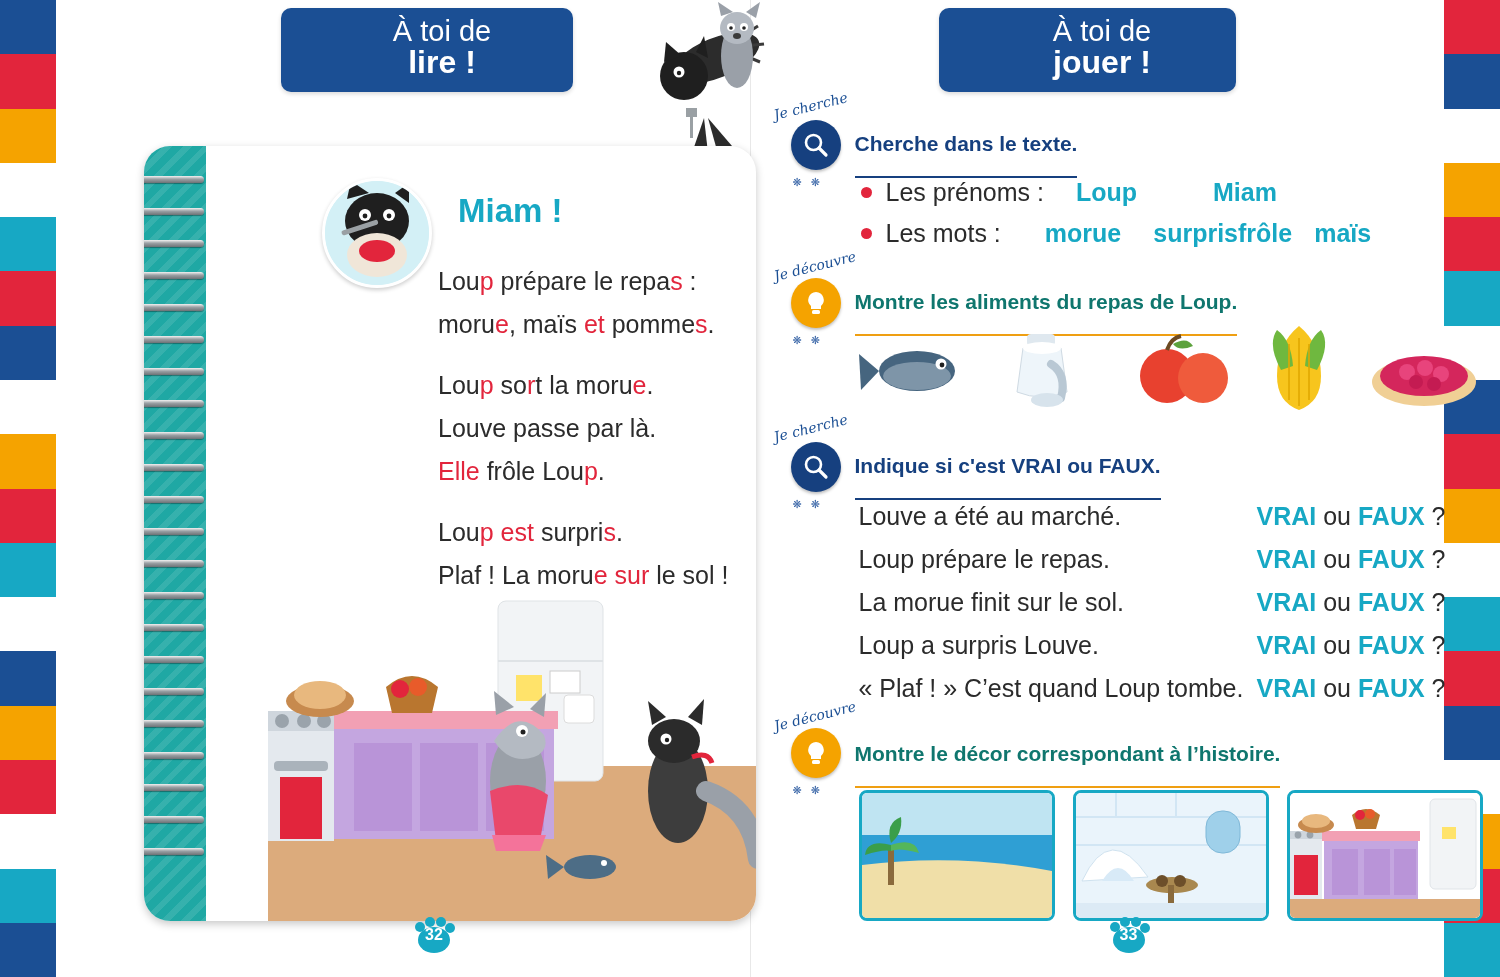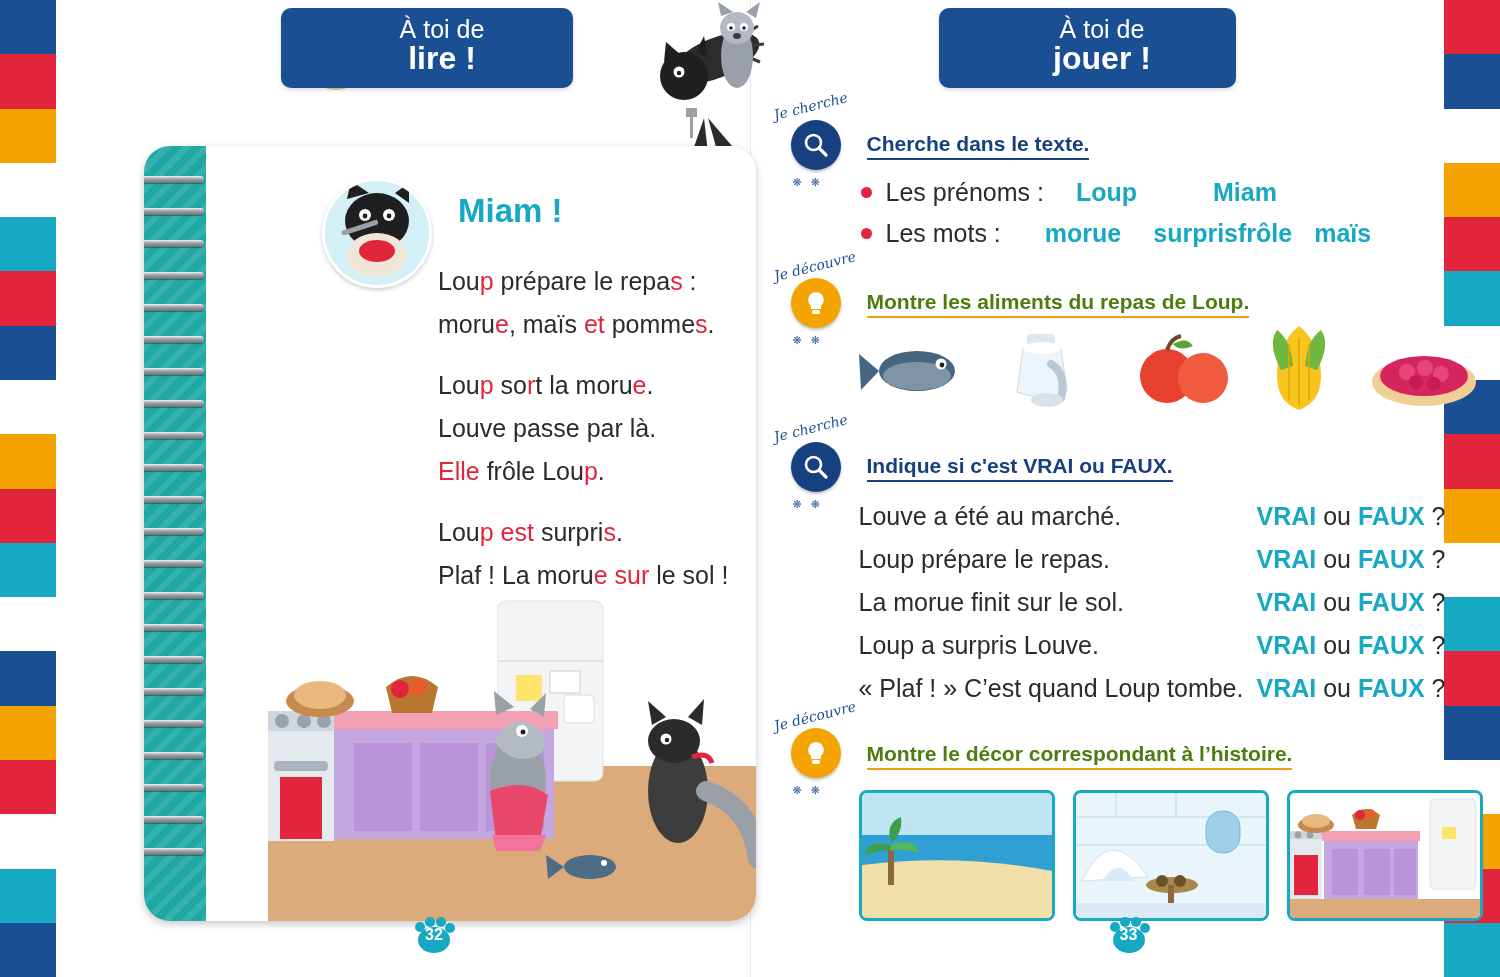--- a/index.html
+++ b/index.html
@@ -21,21 +21,21 @@
   .spread{position:absolute;left:56px;right:56px;top:0;bottom:0;background:#ffffff;display:flex;}
   .page{position:relative;flex:1 1 50%;}
   .page.left{border-right:1px solid #e8e8e8;}
 
   
   .banner{
     position:absolute;background:#1b4f94;color:#ffffff;border-radius:10px;
     padding:8px 26px 12px 56px;line-height:1.05;text-align:center;
     box-shadow:0 2px 4px rgba(0,0,0,.15);
   }
-  .banner .l1{font-size:25px;font-weight:400;}
+  .banner .l1{font-size:29px;font-weight:400;}
   .banner .l2{font-size:32px;font-weight:bold;}
   .banner-left{left:225px;top:8px;width:210px;}
   .banner-right{left:940px;top:8px;width:215px;}
 
   
   .mascot{position:absolute;}
   .hamster{
     left:235px;top:18px;width:80px;height:75px;
   }
   .wolf-standing{left:955px;top:2px;width:62px;height:88px;}
@@ -85,25 +85,24 @@
   .badge{
     position:absolute;width:50px;height:50px;border-radius:50%;
     display:flex;align-items:center;justify-content:center;
     box-shadow:0 2px 3px rgba(0,0,0,.25);
   }
   .badge.blue{background:#16407f;}
   .badge.orange{background:#f5a300;}
   .paws{position:absolute;font-size:11px;color:#3b67a8;letter-spacing:3px;}
   .instr{
     position:absolute;font-size:21px;font-weight:bold;border-bottom:2px solid;
-    padding-bottom:2px;
-    margin-left:12px;
+    padding-bottom:20px;
   }
   .instr.blue{color:#16407f;border-color:#16407f;}
-  .instr.orange{color:#4d7c0f;border-color:#ef9f12;}
+  .instr.orange{color:#0f766e;border-color:#ef9f12;}
 
   .bullet-row{position:absolute;font-size:25px;color:#2b2b2b;display:flex;align-items:center;}
   .dot{width:11px;height:11px;border-radius:50%;background:#e2253c;margin-right:14px;}
   .word{color:#17a8c4;font-weight:bold;}
 
   .food-row{position:absolute;left:855px;top:320px;width:620px;height:90px;}
   .food{position:absolute;}
 
   .vf-line{position:absolute;font-size:25px;color:#2b2b2b;white-space:nowrap;}
   .vf-ans{position:absolute;font-size:25px;white-space:nowrap;color:#2b2b2b;}

